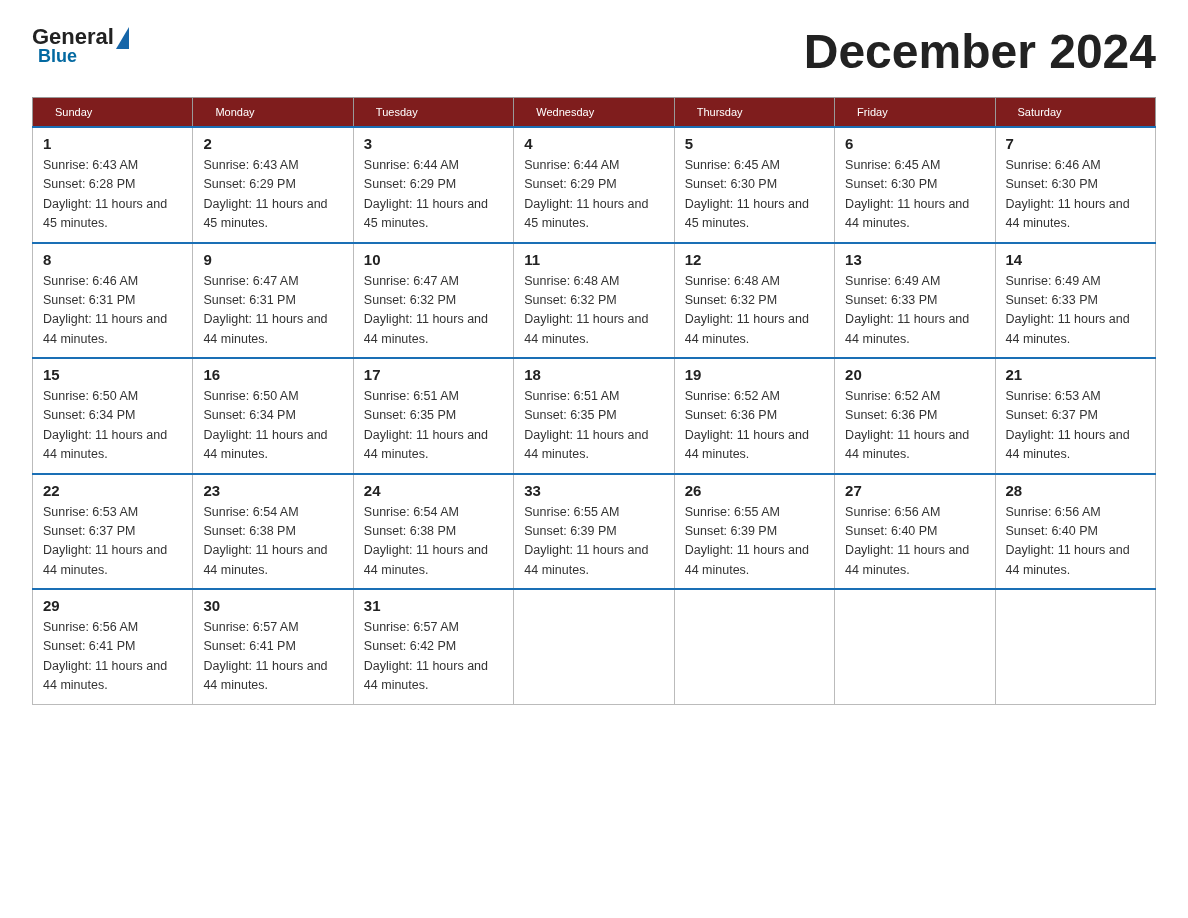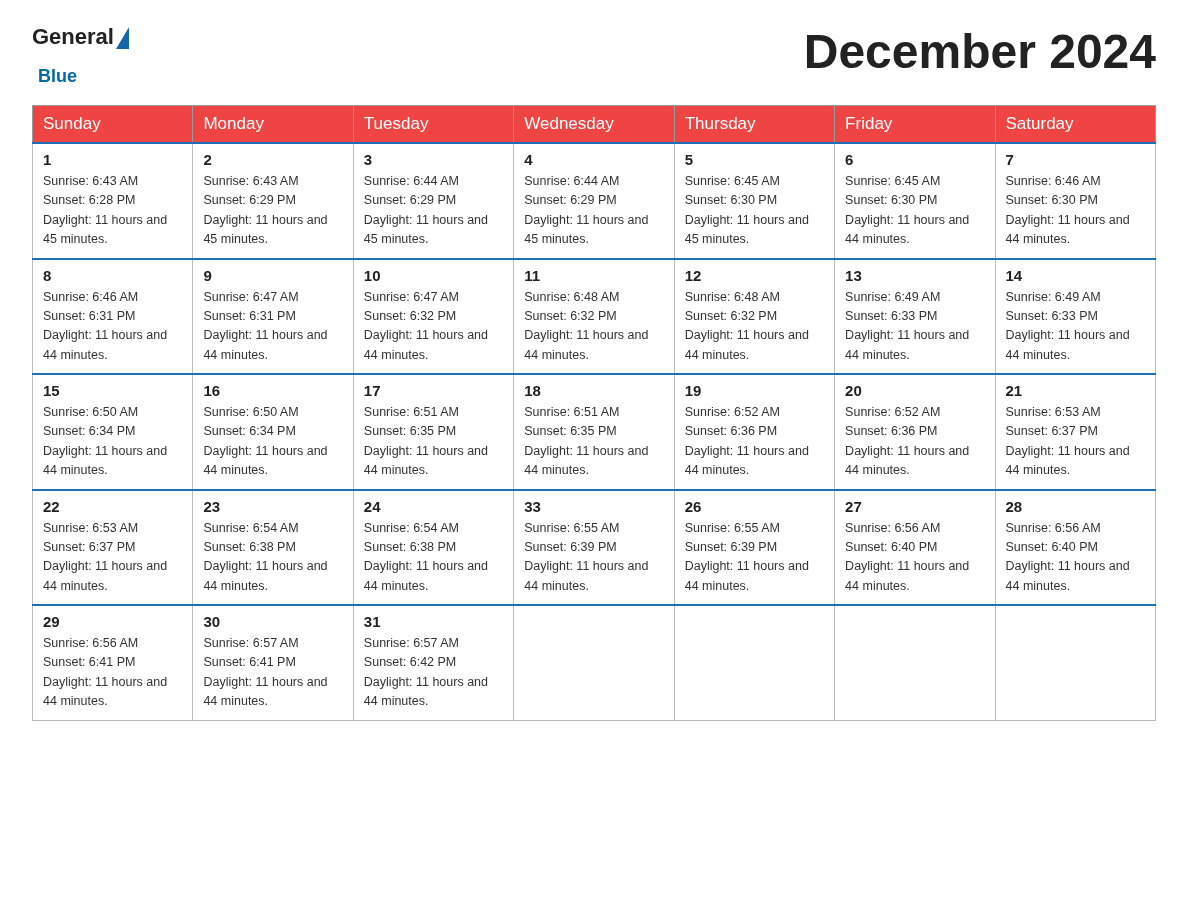--- a/index.html
+++ b/index.html
@@ -12,21 +12,20 @@
     .header {
       display: flex;
       justify-content: space-between;
       align-items: flex-start;
       margin-bottom: 18px;
     }
     .logo {
       display: flex;
       flex-direction: column;
       align-items: flex-start;
-      gap: 20px;
     }
     .logo-top {
       display: flex;
       align-items: center;
     }
     .logo-general {
       font-size: 22px;
       font-weight: bold;
       color: #222;
       letter-spacing: 0;
@@ -60,25 +59,25 @@
       font-weight: normal;
       color: #444;
       margin-top: 4px;
     }
     .calendar {
       width: 100%;
       border-collapse: collapse;
       border: 1px solid #999;
     }
     .calendar th {
-      background: #ef4444;
+      background: #7f1d1d;
       color: #fff;
-      font-size: 17px;
+      font-size: 11px;
       font-weight: normal;
-      padding: 8px 10px;
+      padding: 8px 22px;
       text-align: left;
       border: 1px solid #999;
     }
     .calendar td {
       vertical-align: top;
       padding: 7px 10px 8px 10px;
       border: 1px solid #bbb;
       font-size: 13px;
       width: 14.28%;
       min-height: 100px;

